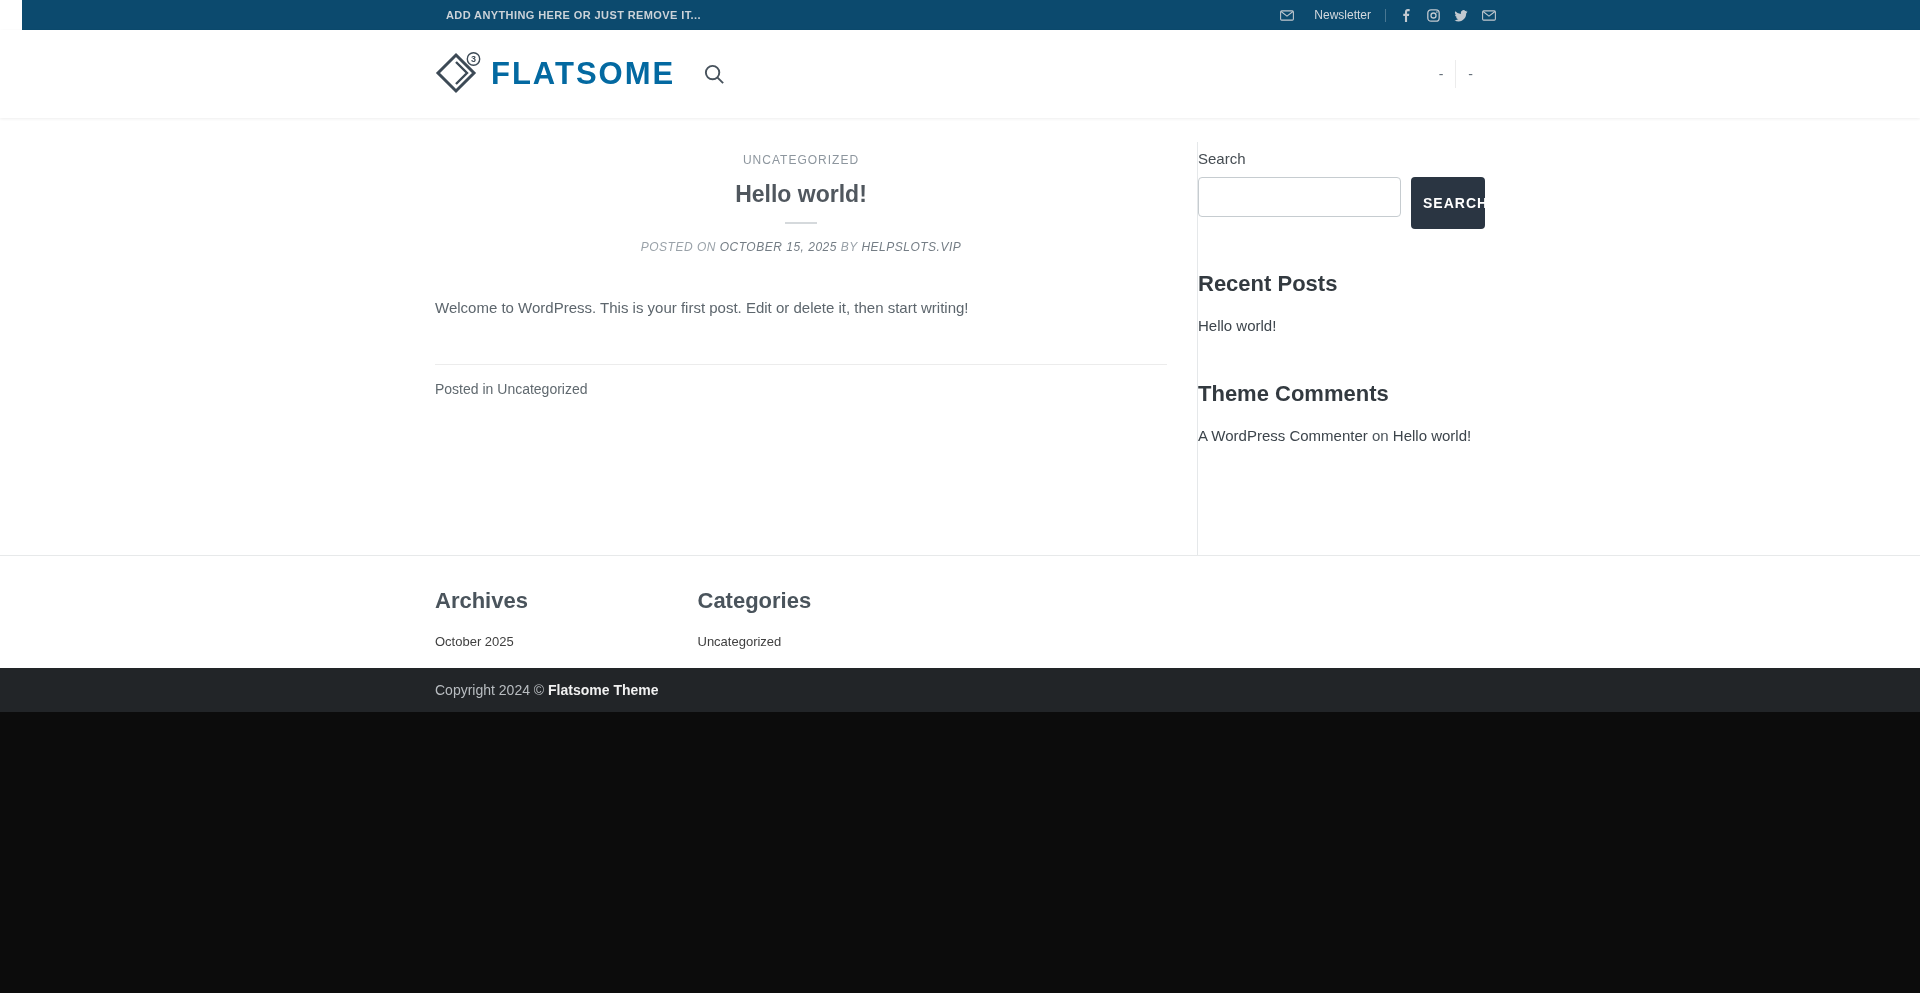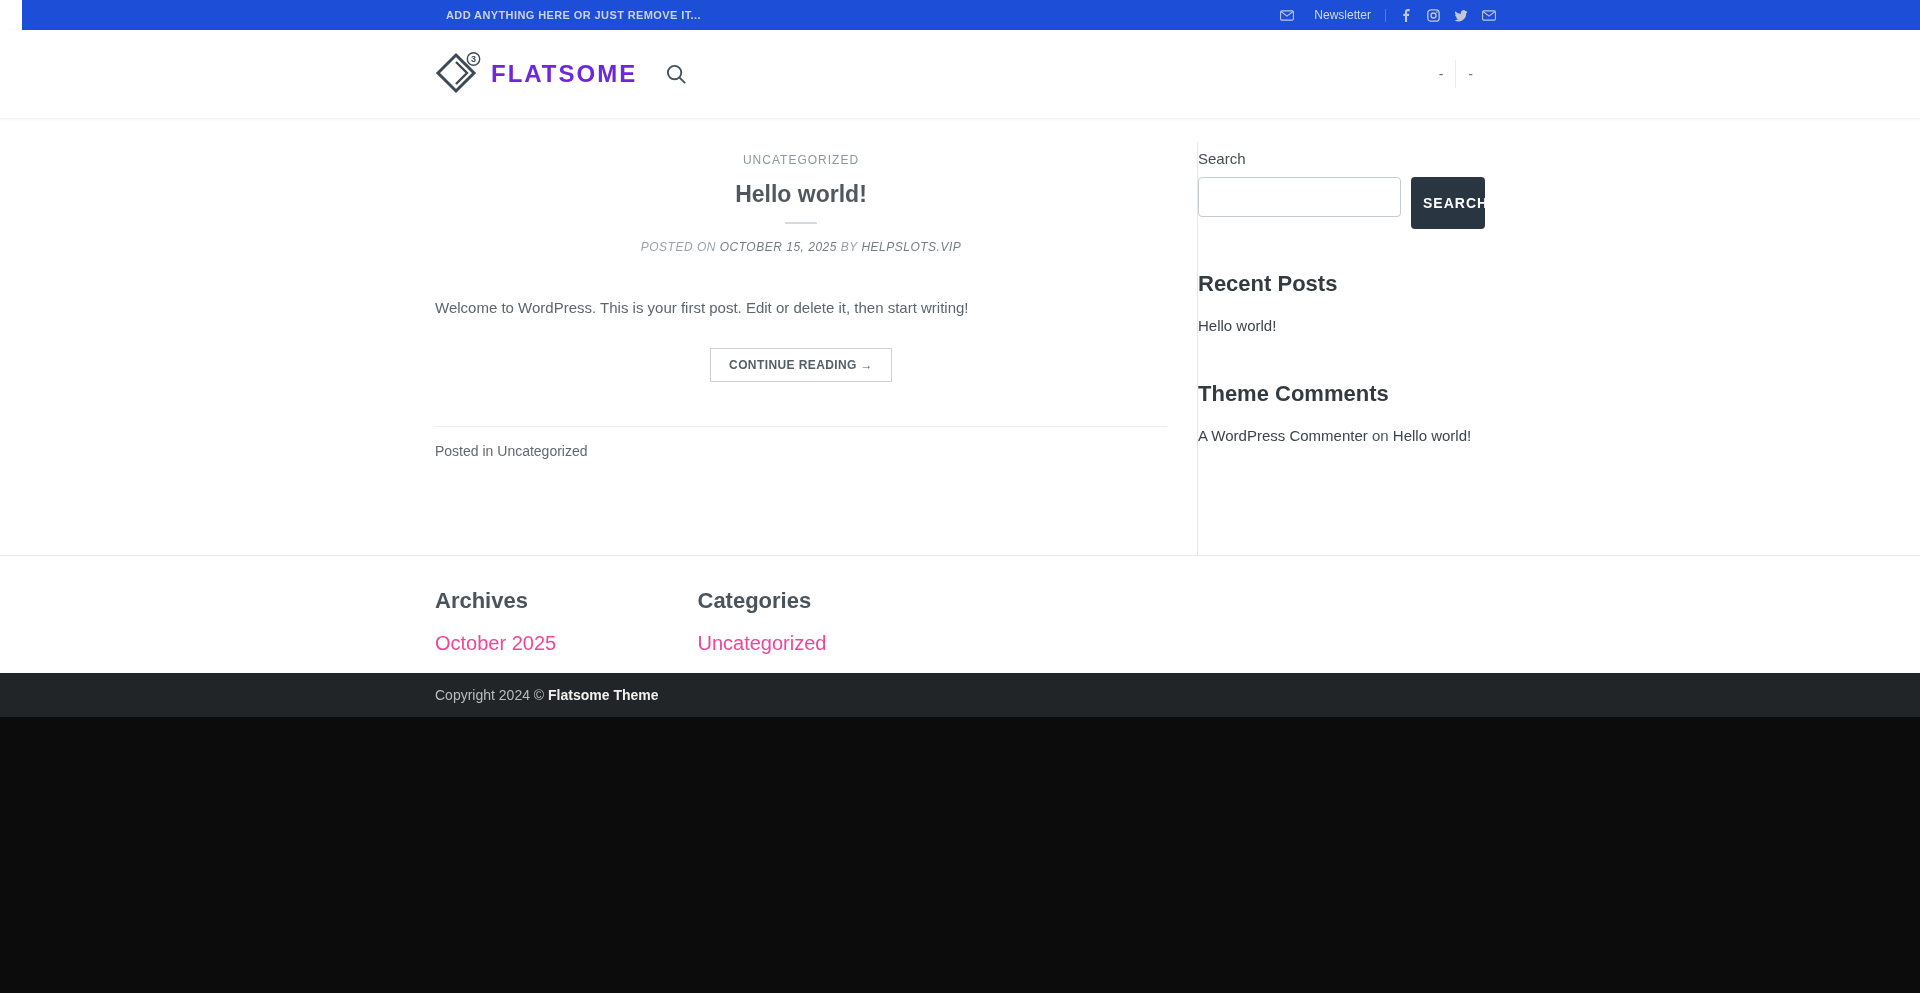--- a/index.html
+++ b/index.html
@@ -6,33 +6,33 @@
   html, body { margin: 0; padding: 0; }
   body {
     font-family: "Liberation Sans", "DejaVu Sans", sans-serif;
     background: #fff;
     color: #444;
   }
   .page { min-height: 993px; display: flex; flex-direction: column; }
   .container { width: 1050px; margin: 0 auto; }
 
   
-  .topbar { background: #1d4ed8; height: 30px; flex: 0 0 auto; margin-left: 22px; }
+  .topbar { background: #0c4a6e; height: 30px; flex: 0 0 auto; margin-left: 22px; }
   .topbar-inner { display: flex; align-items: center; justify-content: space-between; height: 100%; }
   .topbar-msg { color: #ccd3d9; font-weight: bold; font-size: 11px; letter-spacing: 0.4px; }
   .topbar-right { display: flex; align-items: center; gap: 14px; }
   .newsletter { display: flex; align-items: center; gap: 20px; color: #d4d9de; text-decoration: none; font-size: 12px; text-align: center; }
   .tb-div { width: 1px; height: 13px; background: rgba(255,255,255,0.25); }
   .icon-link { color: #c2c9d0; display: flex; align-items: center; text-decoration: none; }
 
   
   .header { background: #fff; box-shadow: 0 1px 3px rgba(0,0,0,0.07); position: relative; z-index: 2; flex: 0 0 auto; }
   .header-inner { display: flex; align-items: center; height: 88px; }
   .logo { display: flex; align-items: center; gap: 10px; text-decoration: none; }
-  .logo-text { font-size: 24px; font-weight: bold; letter-spacing: 2px; color: #6d28d9; }
+  .logo-text { font-size: 31px; font-weight: bold; letter-spacing: 2px; color: #0369a1; }
   .header-search { margin-left: 28px; display: flex; align-items: center; cursor: pointer; }
   .spacer { flex: 1; }
   .header-menu { display: flex; align-items: center; }
   .header-menu a { color: #66707a; text-decoration: none; font-size: 14px; padding: 0 12px; }
   .vdiv { width: 1px; height: 28px; background: #ececec; }
 
   
   .content-row { display: flex; padding-top: 24px; min-height: 437px; flex: 0 0 auto; }
   .post-col { width: 802px; padding-right: 30px; }
   .post-cat { text-align: center; margin-top: 8px; }
@@ -62,21 +62,21 @@
   .sidebar-list { list-style: none; margin: 0; padding: 0; font-size: 15px; }
   .sidebar-list li { line-height: 1.7; }
   .sidebar-list a { color: #3c444b; text-decoration: none; }
   .comment-on { color: #4d555c; }
 
   
   .footer-widgets { border-top: 1px solid #e7e9ea; background: #fff; padding: 32px 0 18px; flex: 0 0 auto; }
   .footer-cols { display: flex; }
   .footer-col { width: 25%; }
   .footer-title { font-size: 22px; font-weight: bold; color: #4a545c; margin: 0 0 18px; }
-  .footer-col a { font-size: 20px; color: #ec4899; text-decoration: none; }
+  .footer-col a { font-size: 13px; color: #404040; text-decoration: none; }
 
   
   .copyright-bar { background: #222528; flex: 0 0 auto; }
   .copyright-inner { line-height: 44px; font-size: 14px; color: #b9bdc1; }
   .copyright-inner strong { color: #f1f1f1; }
   .bottom-filler { background: #0c0c0c; flex: 1 0 auto; min-height: 40px; }
 </style>
 </head>
 <body>
 
@@ -161,23 +161,20 @@
       </div>
       <h1 class="post-title">Hello world!</h1>
       <div class="title-divider"></div>
       <div class="post-meta">
         <span>POSTED ON</span>
         <a href="#">OCTOBER 15, 2025</a>
         <span>BY</span>
         <a href="#">HELPSLOTS.VIP</a>
       </div>
       <p class="post-excerpt">Welcome to WordPress. This is your first post. Edit or delete it, then start writing!</p>
-      <div class="btn-row">
-        <a href="#" class="continue-btn">CONTINUE READING →</a>
-      </div>
       <hr class="post-hr">
       <div class="posted-in">
         <span>Posted in</span>
         <a href="#">Uncategorized</a>
       </div>
     </article>
 
     <aside class="sidebar-col">
       <div>
         <label class="search-label">Search</label>

